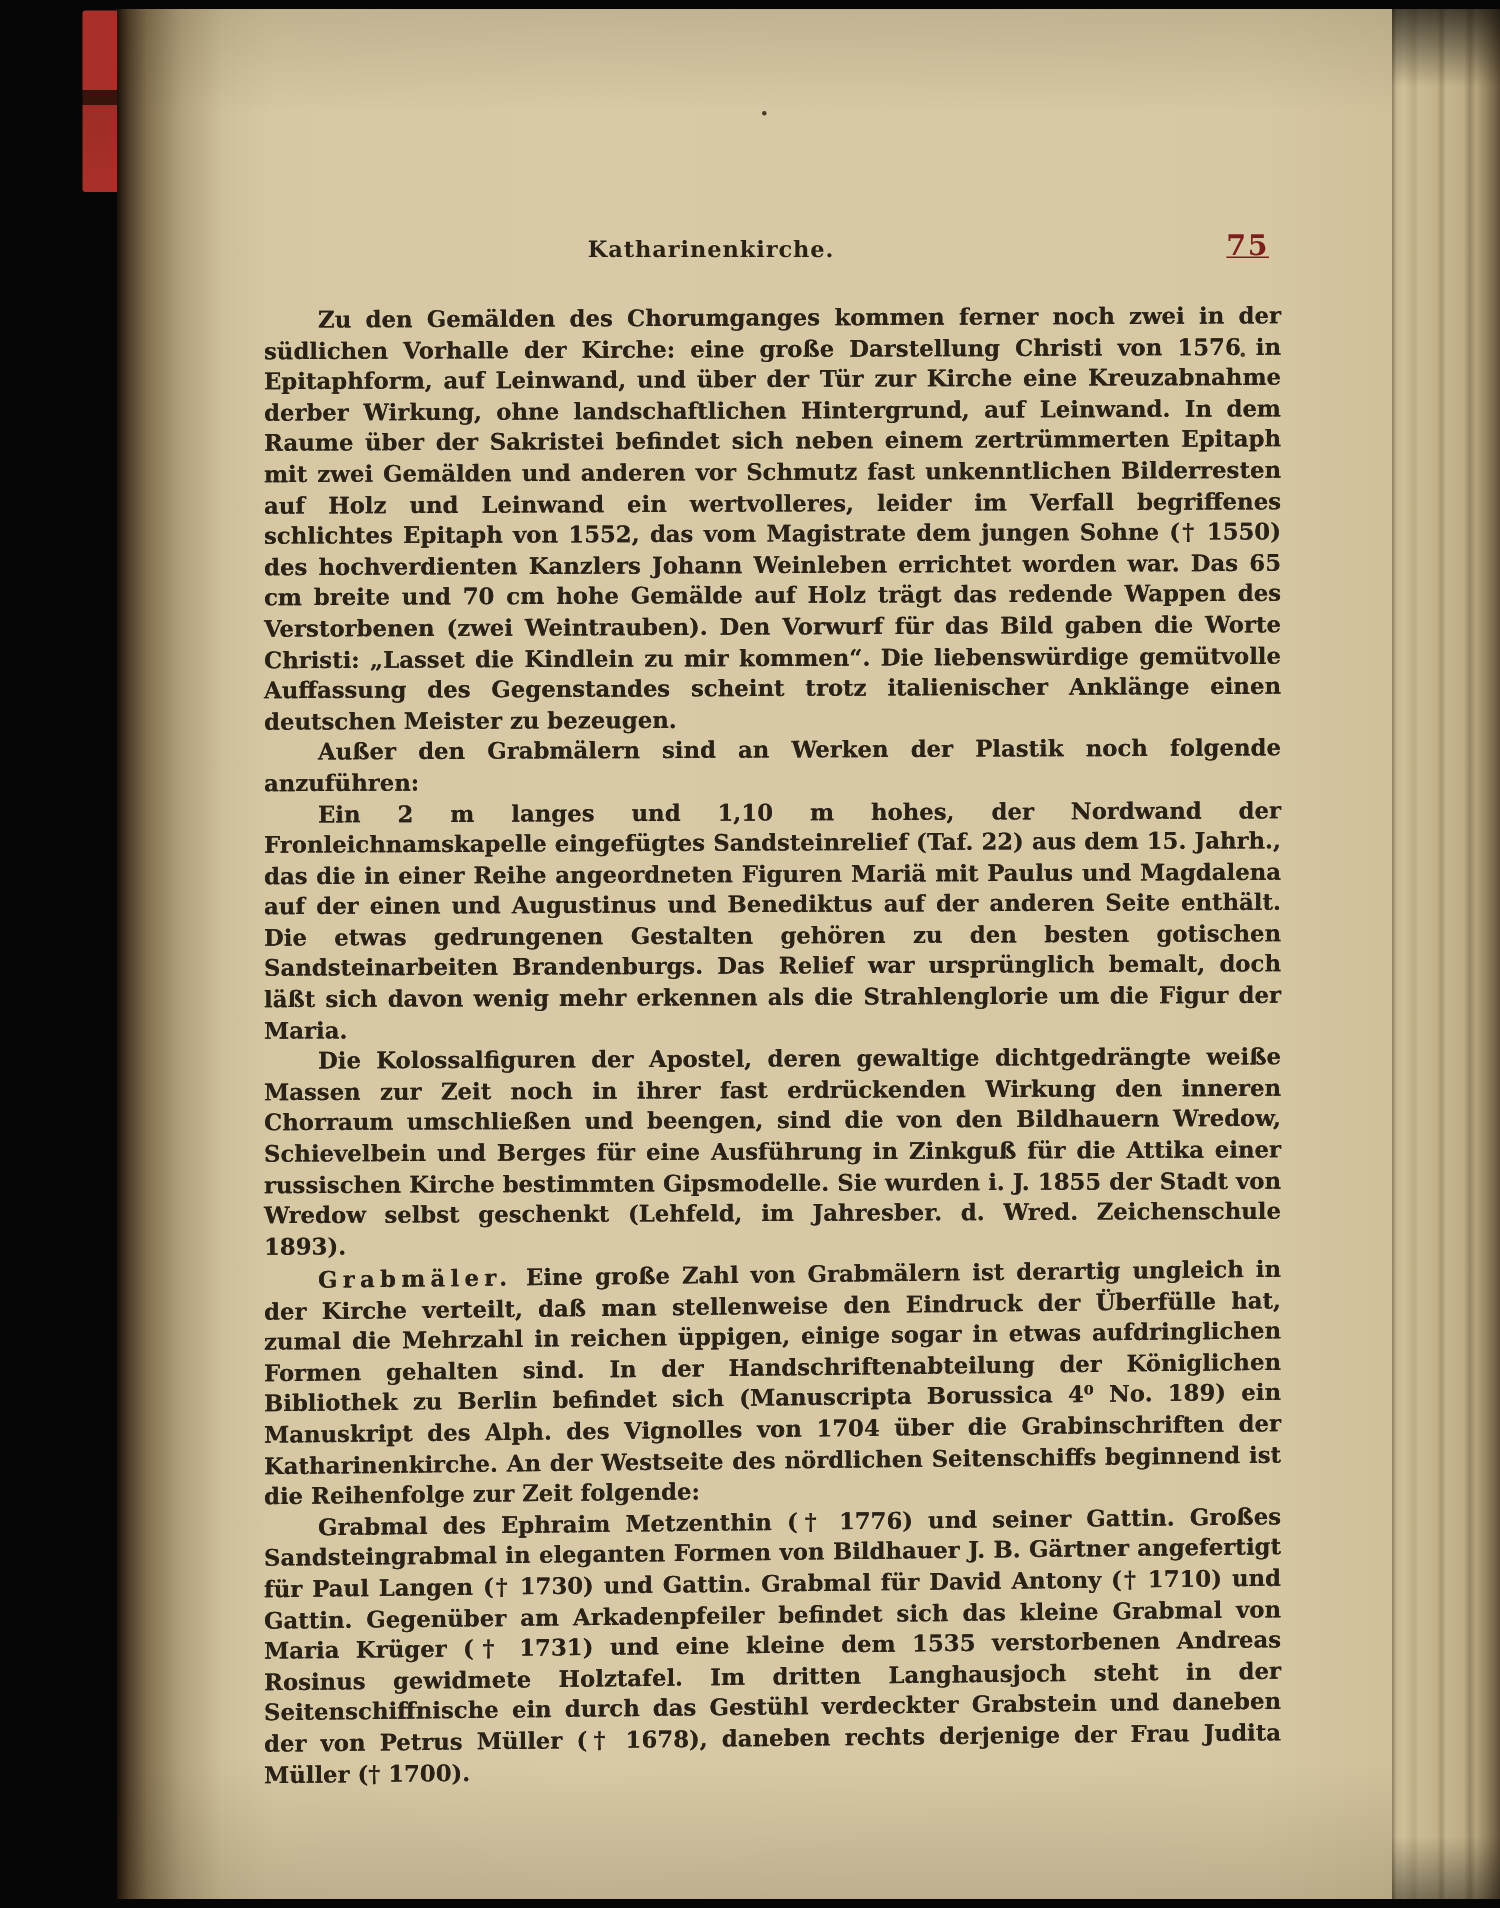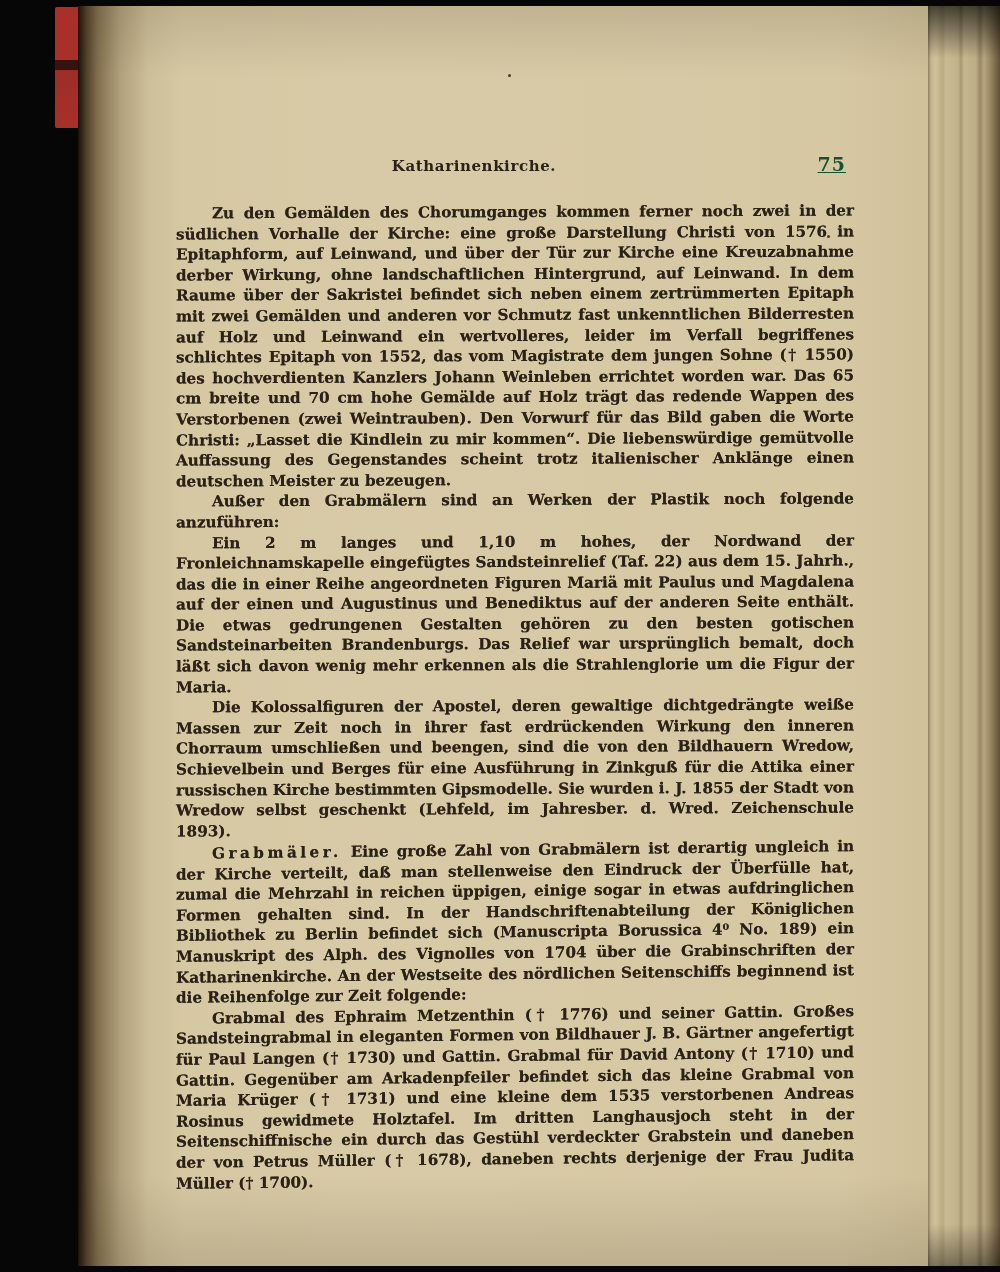--- a/index.html
+++ b/index.html
@@ -50,21 +50,21 @@
   }
 
   
   .header{position:absolute;left:98px;top:151px;width:676px;height:24px;z-index:3;}
   .running-title{
     position:absolute;left:0;right:80px;text-align:center;
     font-weight:700;font-size:15px;letter-spacing:.6px;color:#2a2217;
   }
   .page-number{
     position:absolute;right:6px;top:-4px;
-    font-size:19px;font-weight:700;color:#14532d;letter-spacing:1px;text-decoration:underline;
+    font-size:19px;font-weight:700;color:#7f1d1d;letter-spacing:1px;text-decoration:underline;
   }
 
   
   .text-block{
     position:absolute;left:98px;top:196px;width:678px;z-index:3;
     font-size:15.2px;line-height:20.6px;font-weight:700;
     color:#2a2217;text-align:justify;
     transform:skewY(-0.25deg);
     text-shadow:0 0 .4px rgba(42,34,23,.75);
   }

